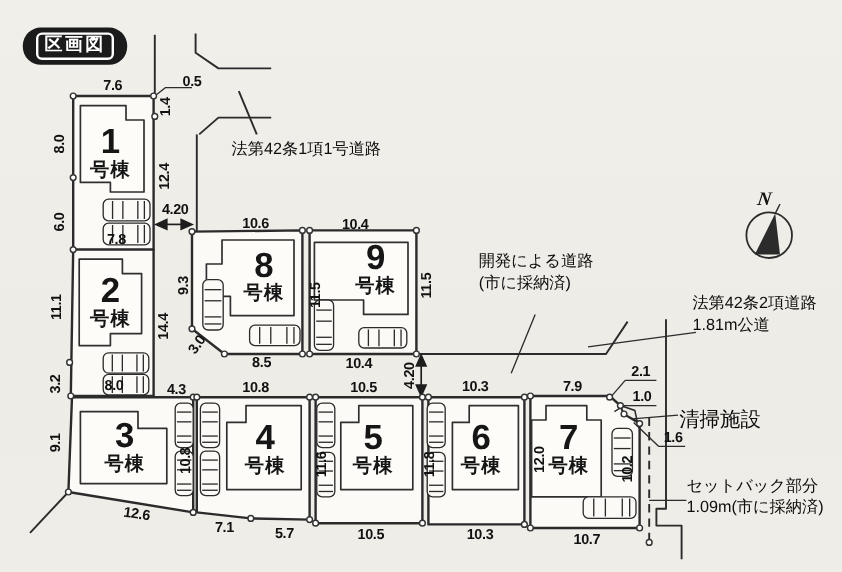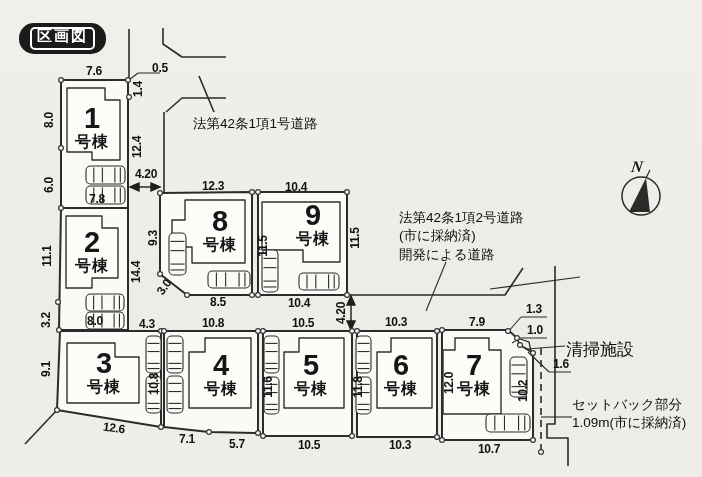--- a/index.html
+++ b/index.html
@@ -8,21 +8,21 @@
     background:linear-gradient(180deg,#f1efea 0%,#eeece7 60%,#efede8 100%);
     font-family:"Liberation Sans","DejaVu Sans",sans-serif;color:#141414;
   }
   .page svg{position:absolute;left:0;top:0;}
   .badge{
     position:absolute;left:20px;top:24px;background:#1b1b1b;border-radius:14px;
     padding:3px 10px;box-shadow:0 0 0 1px #1b1b1b;
   }
   .badge-inner{
     display:inline-block;border:2px solid #fff;border-radius:5px;padding:0 5px;
-    color:#fff;font-size:15px;font-weight:700;letter-spacing:2px;line-height:1.25;font-family:Liberation Mono, monospace;
+    color:#fff;font-size:15px;font-weight:700;letter-spacing:2px;line-height:1.25;
   }
   .dim{
     position:absolute;transform:translate(-50%,-50%);
     font-size:12px;font-weight:700;letter-spacing:-0.3px;white-space:nowrap;color:#111;
   }
   .dim.v{transform:translate(-50%,-50%) rotate(-90deg);}
   .plotnum{position:absolute;transform:translate(-50%,-50%);text-align:center;color:#161616;}
   .plotnum .num{display:block;font-size:29px;font-weight:700;line-height:0.95;}
   .plotnum .suf{display:block;font-size:16px;font-weight:700;line-height:1.1;letter-spacing:1px;}
   .anno{position:absolute;font-size:13.5px;font-weight:400;line-height:1.36;white-space:nowrap;color:#0d0d0d;}
@@ -343,42 +343,45 @@
   <span class="dim v" style="left:268px;top:387px">11.6</span>
 
   <span class="dim" style="left:396px;top:322px">10.3</span>
   <span class="dim" style="left:400px;top:445px">10.3</span>
   <span class="dim v" style="left:358px;top:387px">11.8</span>
 
   <span class="dim" style="left:477px;top:322px">7.9</span>
   <span class="dim" style="left:489px;top:449px">10.7</span>
   <span class="dim v" style="left:449px;top:383px">12.0</span>
   <span class="dim v" style="left:523px;top:391px">10.2</span>
-  <span class="dim" style="left:534px;top:309px">1.3</span>
+  <span class="dim" style="left:534px;top:309px">2.1</span>
   <span class="dim" style="left:535px;top:330px">1.0</span>
   <span class="dim" style="left:561px;top:364px">1.6</span>
 
-  <span class="dim" style="left:213px;top:186px">12.3</span>
+  <span class="dim" style="left:213px;top:186px">10.6</span>
   <span class="dim v" style="left:153px;top:238px">9.3</span>
   <span class="dim" style="left:164px;top:287px;transform:translate(-50%,-50%) rotate(-55deg)">3.0</span>
   <span class="dim" style="left:218px;top:302px">8.5</span>
 
   <span class="dim" style="left:296px;top:187px">10.4</span>
   <span class="dim v" style="left:355px;top:238px">11.5</span>
   <span class="dim v" style="left:263px;top:246px">11.5</span>
   <span class="dim" style="left:299px;top:303px">10.4</span>
   <span class="dim v" style="left:341px;top:313px">4.20</span>
 
   <div class="anno" style="left:193px;top:115px">
     <div>法第42条1項1号道路</div>
   </div>
   <div class="anno" style="left:399px;top:209px">
-    <div>法第42条1項2号道路</div>
+    <div>開発による道路</div>
     <div>(市に採納済)</div>
-    <div>開発による道路</div>
+  </div>
+  <div class="anno" style="left:577px;top:244px">
+    <div>法第42条2項道路</div>
+    <div>1.81m公道</div>
   </div>
   <div class="anno" style="left:566px;top:338px;font-size:17px">清掃施設</div>
   <div class="anno" style="left:572px;top:396px">
     <div>セットバック部分</div>
     <div>1.09m(市に採納済)</div>
   </div>
   <span class="north" style="left:637px;top:167px">N</span>
 </div>
 
 </body></html>

